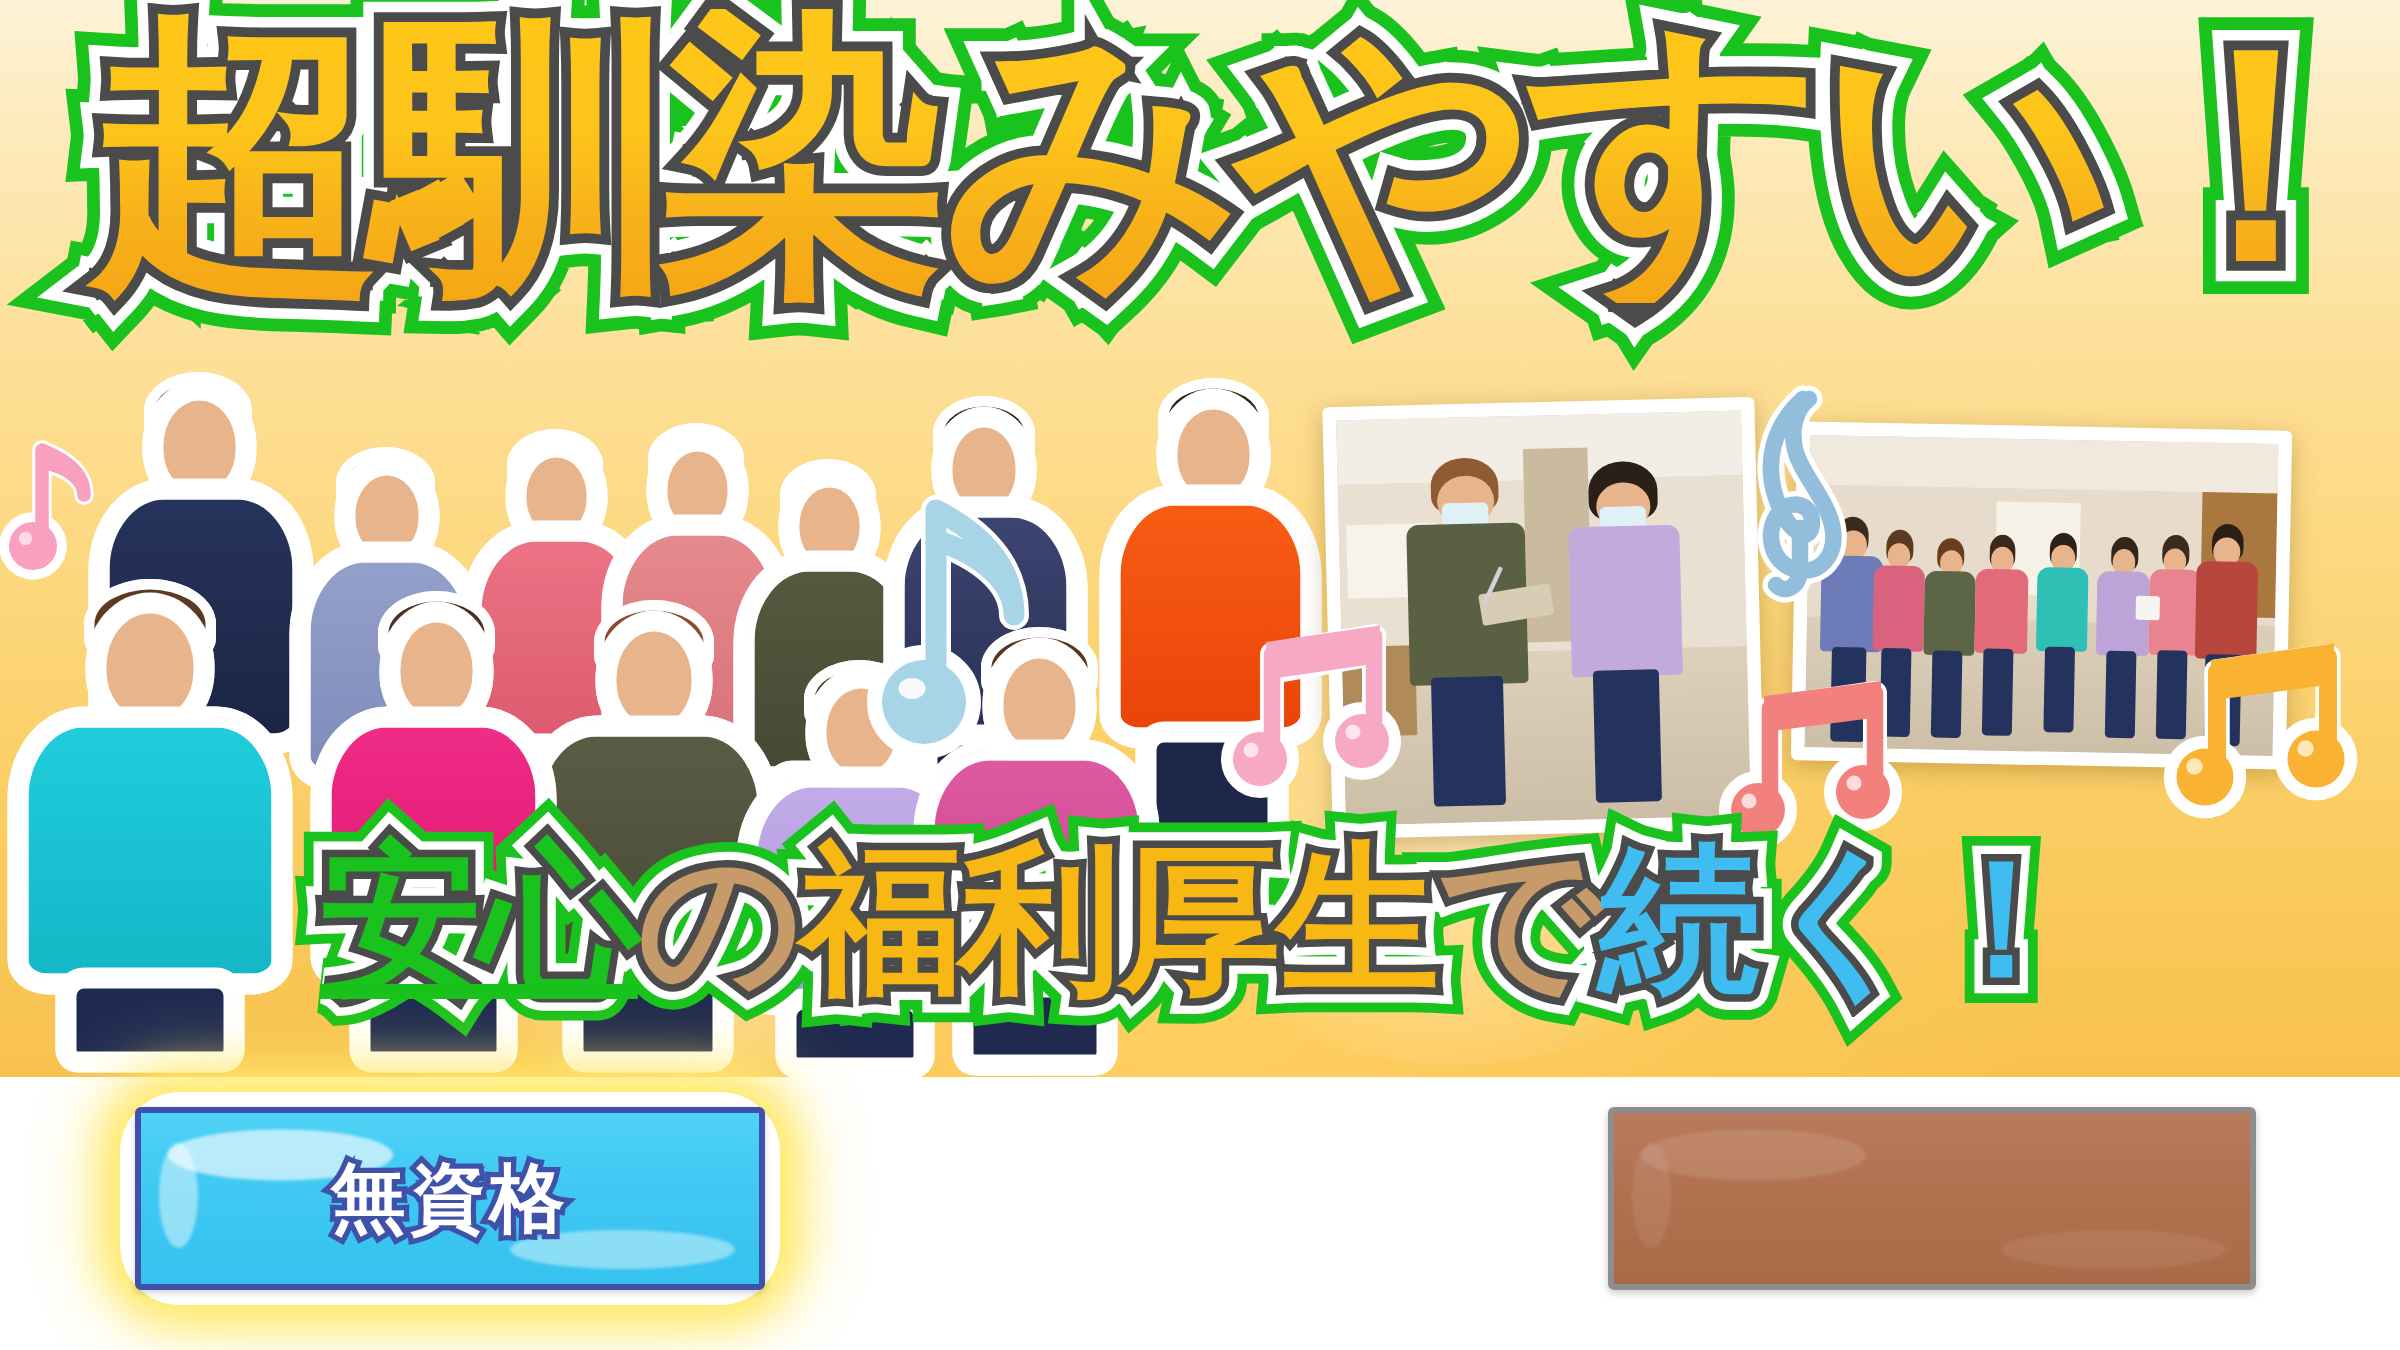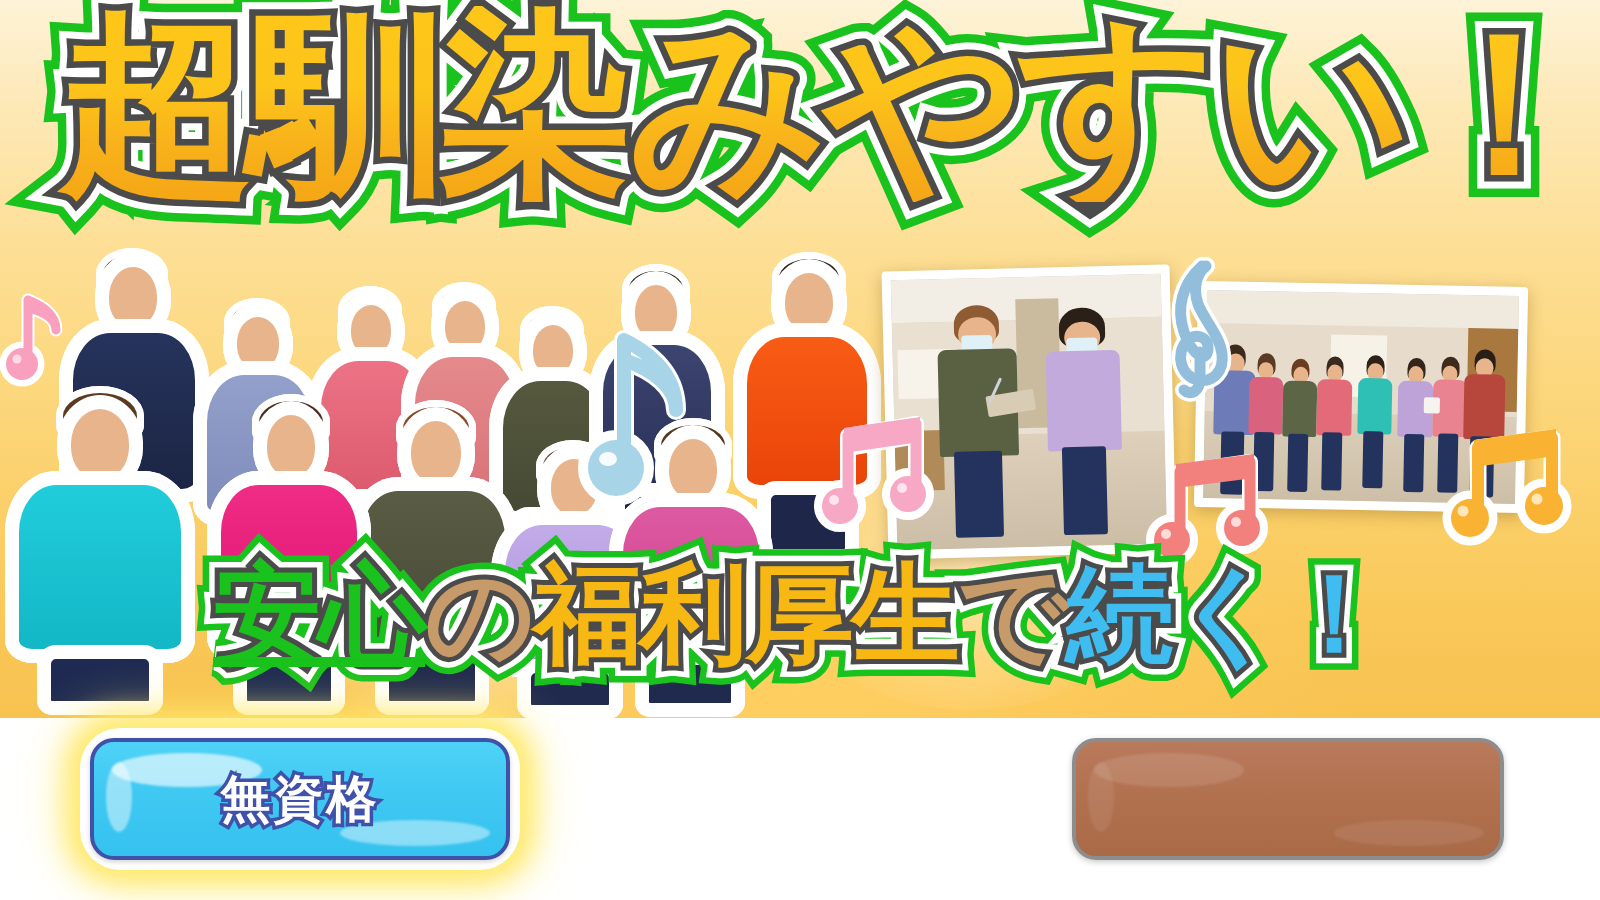--- a/index.html
+++ b/index.html
@@ -183,21 +183,21 @@
     position:absolute;
     left:0; top:718px;
     width:1600px; height:182px;
     background:#ffffff;
     z-index:40;
   }
   .cta {
     position:absolute;
     top:20px;
     width:420px; height:122px;
-    border-radius:24px;
+    border-radius:4px;
     display:flex; align-items:center; justify-content:center;
     cursor:pointer;
     font-family:"DejaVu Sans", sans-serif;
     font-size:50px;
     font-weight:900;
     letter-spacing:3px;
     user-select:none;
   }
   .cta .glow {
     position:absolute; inset:-14px;

